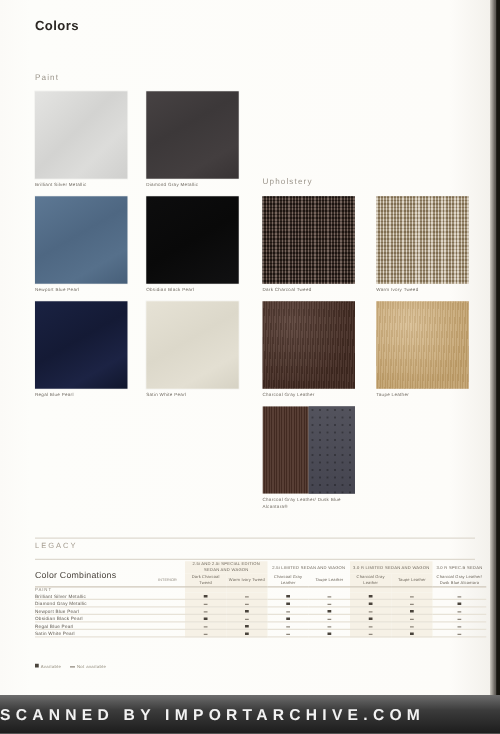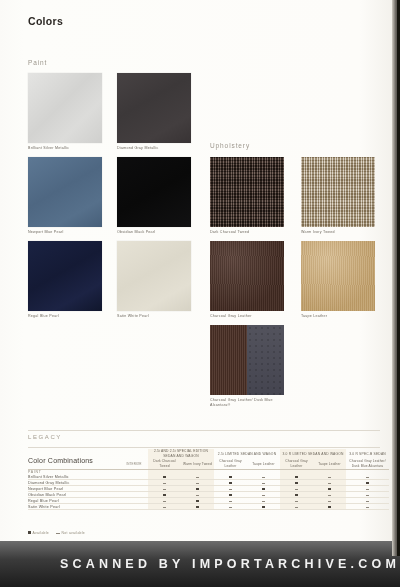--- a/index.html
+++ b/index.html
@@ -140,23 +140,23 @@
   .sq{display:inline-block;width:2.6px;height:2.6px;background:#4a443c;}
   .dash{display:inline-block;width:3.5px;height:0.7px;background:#8e877c;vertical-align:middle;}
   .legend{
     position:absolute;left:28px;top:531px;font-size:3.4px;color:#908979;letter-spacing:0.3px;
   }
   .legend .sq{margin-right:2px;}
   .legend .dash{margin:0 2px 0 7px;}
 
   
   .banner{
-    position:absolute;left:0;bottom:0;width:400px;height:46px;
+    position:absolute;left:0;bottom:0;width:400px;height:31px;
     background:linear-gradient(180deg,#6d6d6d 0%,#3b3b3b 40%,#1c1c1c 100%);
-    display:flex;align-items:center;justify-content:flex-end;
+    display:flex;align-items:center;justify-content:flex-start;
   }
   .banner span{
     color:#f2f2f2;font-size:12.5px;font-weight:bold;letter-spacing:4.2px;
     font-family:"Liberation Sans", sans-serif;
   }
 </style>
 </head>
 <body>
 
 <div class="page">

